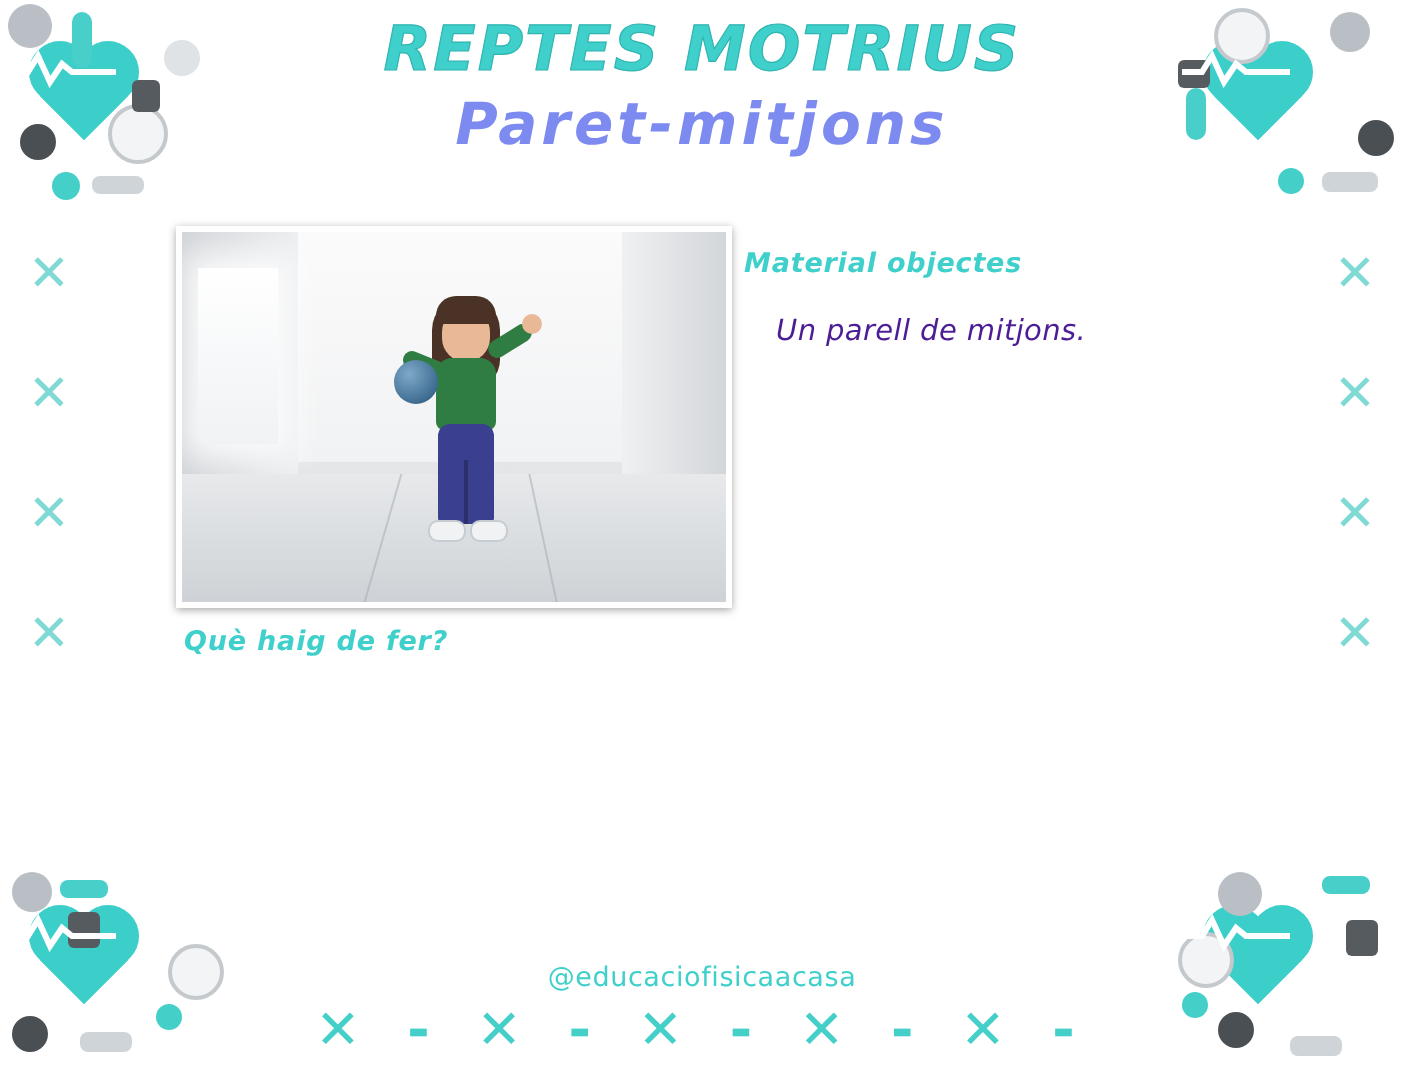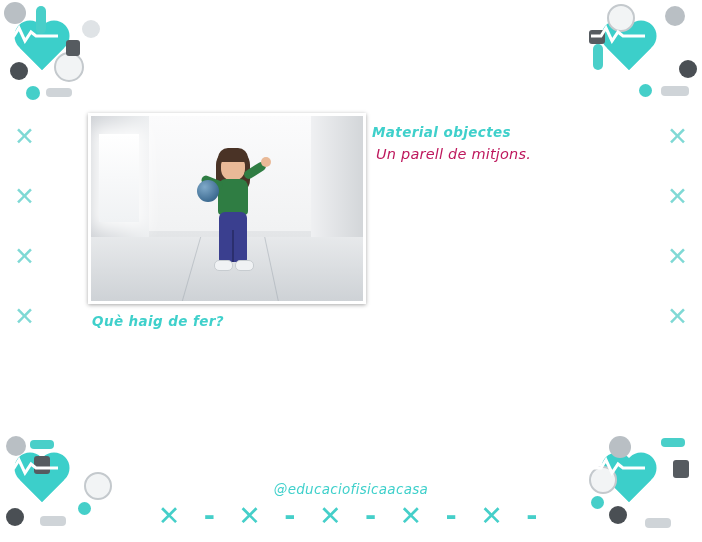--- a/index.html
+++ b/index.html
@@ -191,22 +191,22 @@
     font-weight: bold;
     font-size: 13.5px;
     color: #3fd0cb;
     margin: 0 0 2px 0;
     letter-spacing: .4px;
   }
   .body-txt {
     font-family: "DejaVu Sans", sans-serif;
     font-style: italic;
     font-size: 14.5px;
-    color: #be185d;
-    margin: 4px;
+    color: #4c1d95;
+    margin: 16px;
     line-height: 21px;
     letter-spacing: .2px;
   }
   .gap { height: 24px; }
 
   
   .bottom-block {
     position: absolute;
     left: 92px;
     top: 313px;
@@ -225,21 +225,20 @@
     letter-spacing: .1px;
   }
 
   
   .handle {
     position: absolute;
     left: 0; top: 481px;
     width: 702px;
     text-align: center;
     font-family: "DejaVu Sans", sans-serif;
-    font-style: italic;
     font-size: 13.5px;
     color: #3fd0cb;
     letter-spacing: .3px;
   }
   .xdash {
     position: absolute;
     left: 0; top: 500px;
     width: 702px;
     text-align: center;
     font-family: "DejaVu Sans", sans-serif;
@@ -322,20 +321,24 @@
 
   <div class="side-x" style="left:14px;  top:122px;">✕</div>
   <div class="side-x" style="left:14px;  top:182px;">✕</div>
   <div class="side-x" style="left:14px;  top:242px;">✕</div>
   <div class="side-x" style="left:14px;  top:302px;">✕</div>
   <div class="side-x" style="right:14px; top:122px;">✕</div>
   <div class="side-x" style="right:14px; top:182px;">✕</div>
   <div class="side-x" style="right:14px; top:242px;">✕</div>
   <div class="side-x" style="right:14px; top:302px;">✕</div>
 
+  <div class="title-block">
+    <h1 class="title-main">REPTES MOTRIUS</h1>
+    <h2 class="title-sub">Paret-mitjons</h2>
+  </div>
 
   <div class="photo">
     <div class="room-back"></div>
     <div class="room-wall-l"></div>
     <div class="room-wall-r"></div>
     <div class="room-window"></div>
     <div class="room-floor"></div>
     <div class="fig">
       <div class="hair-back"></div>
       <div class="head"></div>

